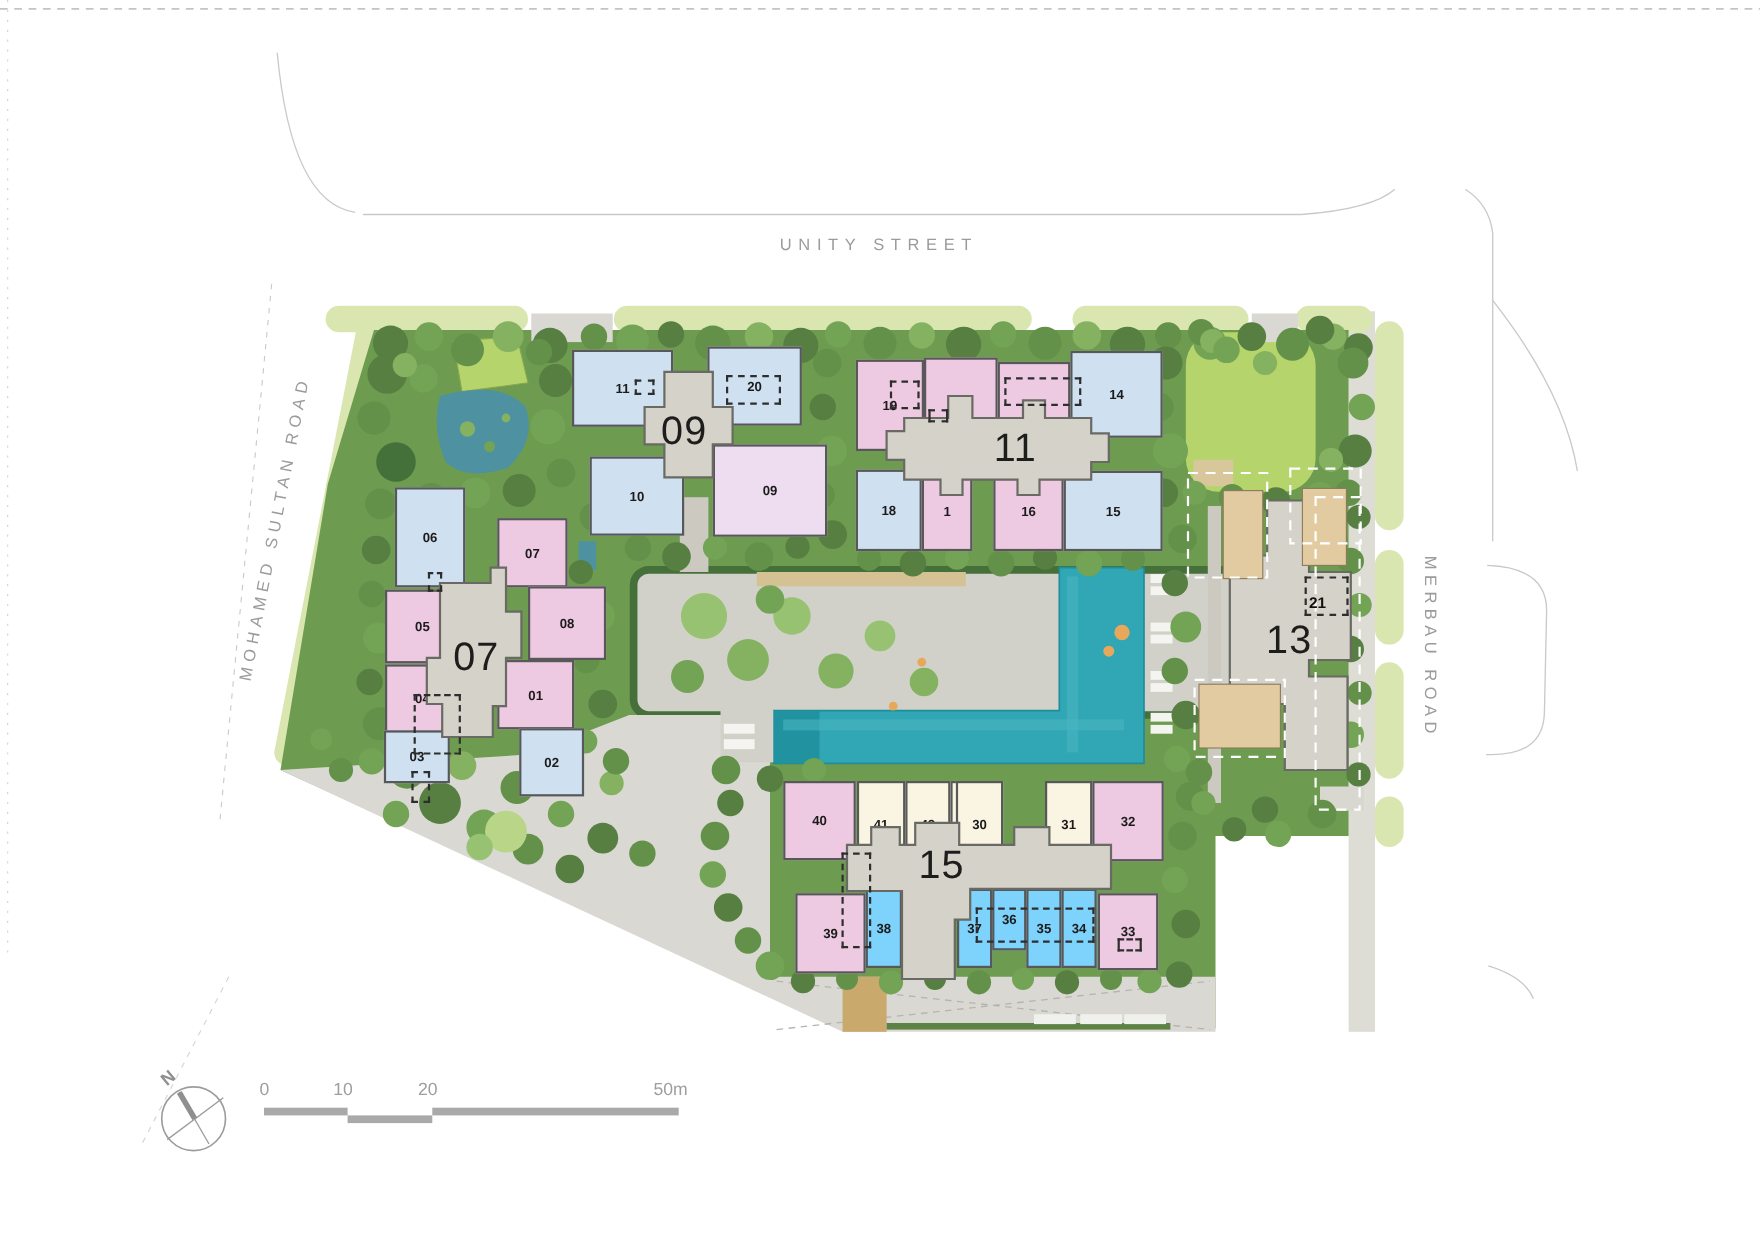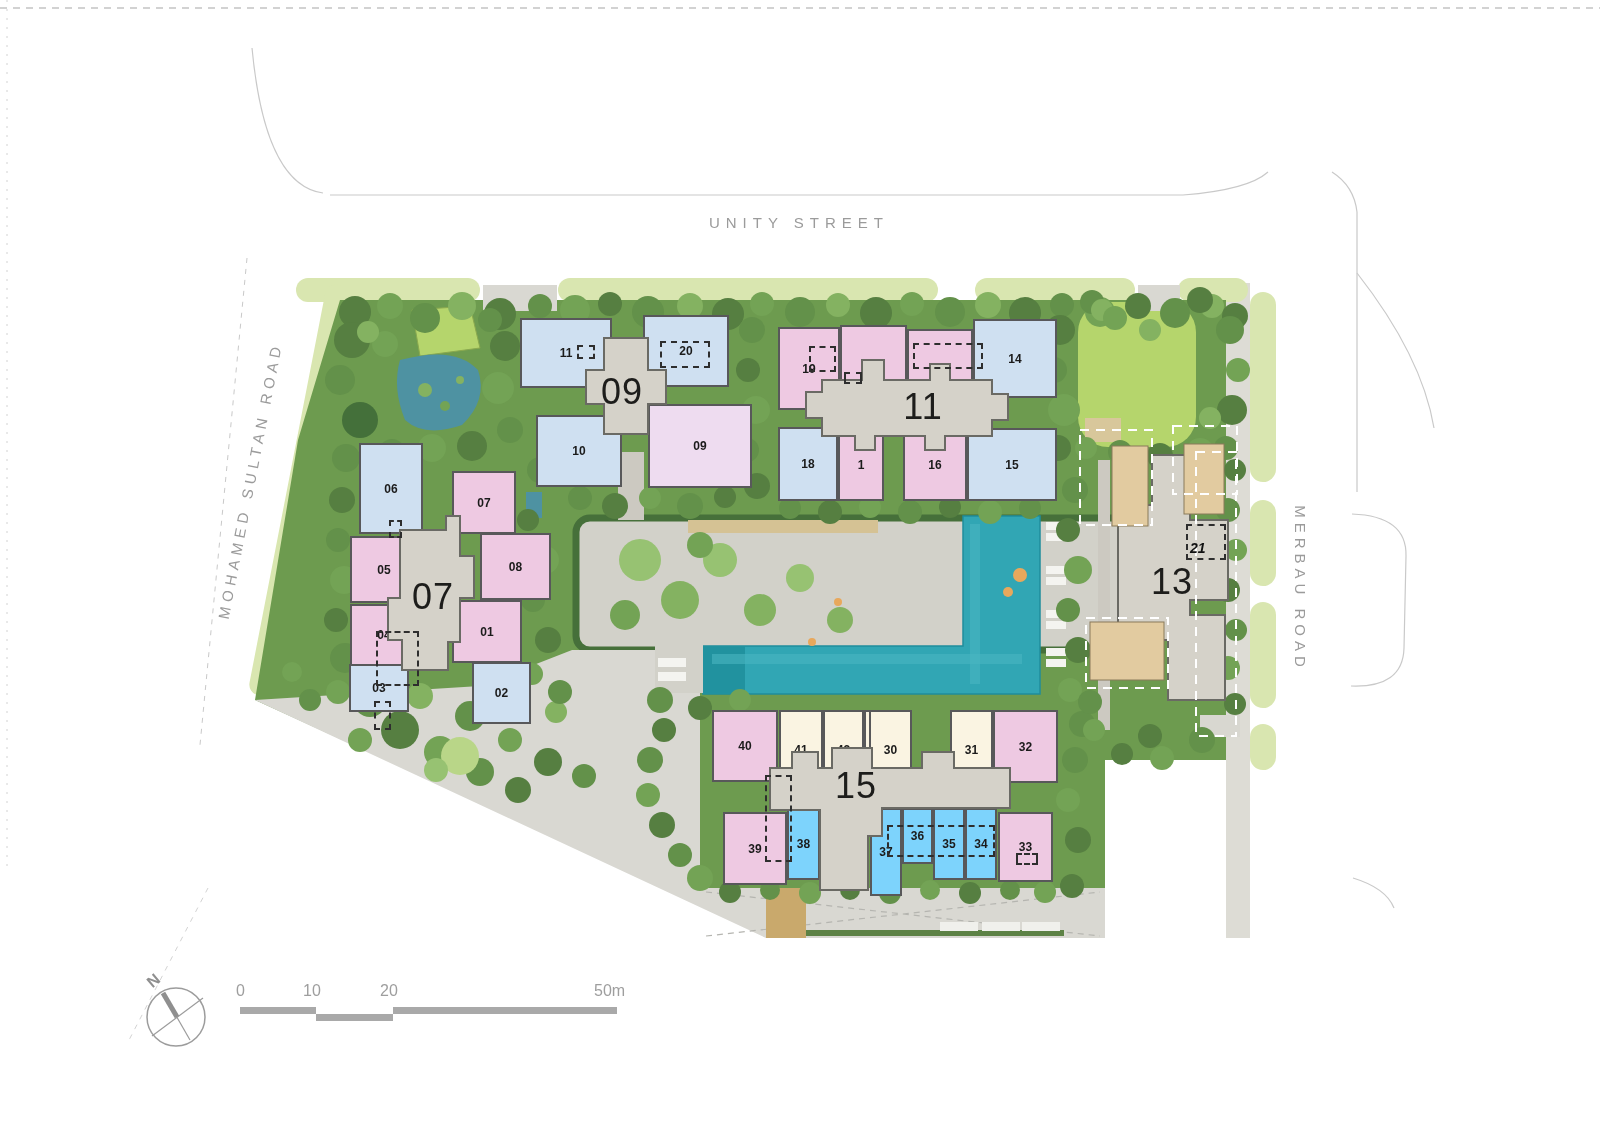--- a/index.html
+++ b/index.html
@@ -11,21 +11,21 @@
   .unit{position:absolute;display:flex;align-items:center;justify-content:center;
         font-weight:700;font-size:12px;color:#1b1b1b;border:2px solid #58585a;
         box-sizing:border-box;cursor:pointer;}
   .c-pink{background:#eec9e2;}
   .c-blue{background:#cfe0f1;}
   .c-lav{background:#eedcf0;}
   .c-cream{background:#faf4e2;}
   .c-peach{background:#7dd3fc;text-align:center;}
   .core-label{position:absolute;display:flex;align-items:center;justify-content:center;
         font-size:36px;font-weight:400;color:#1d1d1b;pointer-events:none;letter-spacing:1px;}
-  .mini-label{position:absolute;font-weight:700;font-size:14px;color:#111;pointer-events:none;font-style:italic;}
+  .mini-label{position:absolute;font-weight:700;font-size:14px;color:#111;pointer-events:none;}
   .dashed{position:absolute;border:2px dashed #2e2e2e;box-sizing:border-box;pointer-events:none;}
   .road-label{position:absolute;color:#9b9b9b;font-size:15px;letter-spacing:6px;
         text-align:center;white-space:nowrap;}
   .scale-num{position:absolute;color:#9e9e9e;font-size:16px;}
   .scale-bar{position:absolute;background:#a9a9a9;}
   .north{position:absolute;color:#8f8f8f;font-size:16px;font-weight:700;transform:rotate(-40deg);}
 </style>
 </head>
 <body>
 
@@ -318,21 +318,21 @@
 
     <div class="unit c-pink" style="left:712px;top:710px;width:66px;height:72px">40</div>
     <div class="unit c-cream" style="left:779px;top:710px;width:44px;height:80px">41</div>
     <div class="unit c-cream" style="left:823px;top:710px;width:41px;height:80px">42</div>
     <div class="unit c-cream" style="left:864px;top:710px;width:43px;height:80px">29</div>
     <div class="unit c-cream" style="left:869px;top:710px;width:43px;height:80px">30</div>
     <div class="unit c-cream" style="left:950px;top:710px;width:43px;height:80px">31</div>
     <div class="unit c-pink" style="left:993px;top:710px;width:65px;height:73px">32</div>
     <div class="unit c-pink" style="left:723px;top:812px;width:64px;height:73px">39</div>
     <div class="unit c-peach" style="left:787px;top:807px;width:33px;height:73px">38</div>
-    <div class="unit c-peach" style="left:870px;top:808px;width:32px;height:88px">37</div>
+    <div class="unit c-peach" style="left:870px;top:808px;width:32px;height:72px">37</div>
     <div class="unit c-peach" style="left:902px;top:808px;width:31px;height:56px">36</div>
     <div class="unit c-peach" style="left:933px;top:808px;width:32px;height:72px">35</div>
     <div class="unit c-peach" style="left:965px;top:808px;width:32px;height:72px">34</div>
     <div class="unit c-pink" style="left:998px;top:812px;width:55px;height:70px">33</div>
   </div>
 
   <svg id="overlay" width="1600" height="1129">
     <g fill="#d5d2c9" stroke="#6a6a64" stroke-width="2">
       <path d="M604,338 L648,338 L648,370 L666,370 L666,404 L648,404 L648,434 L604,434 L604,404 L586,404 L586,370 L604,370 Z"></path>
       <path d="M822,380 H862 V360 H884 V380 H930 V364 H950 V380 H992 V394 H1008 V420 H992 V436 H945 V450 H925 V436 H875 V450 H855 V436 H822 V418 H806 V392 H822 Z"></path>

